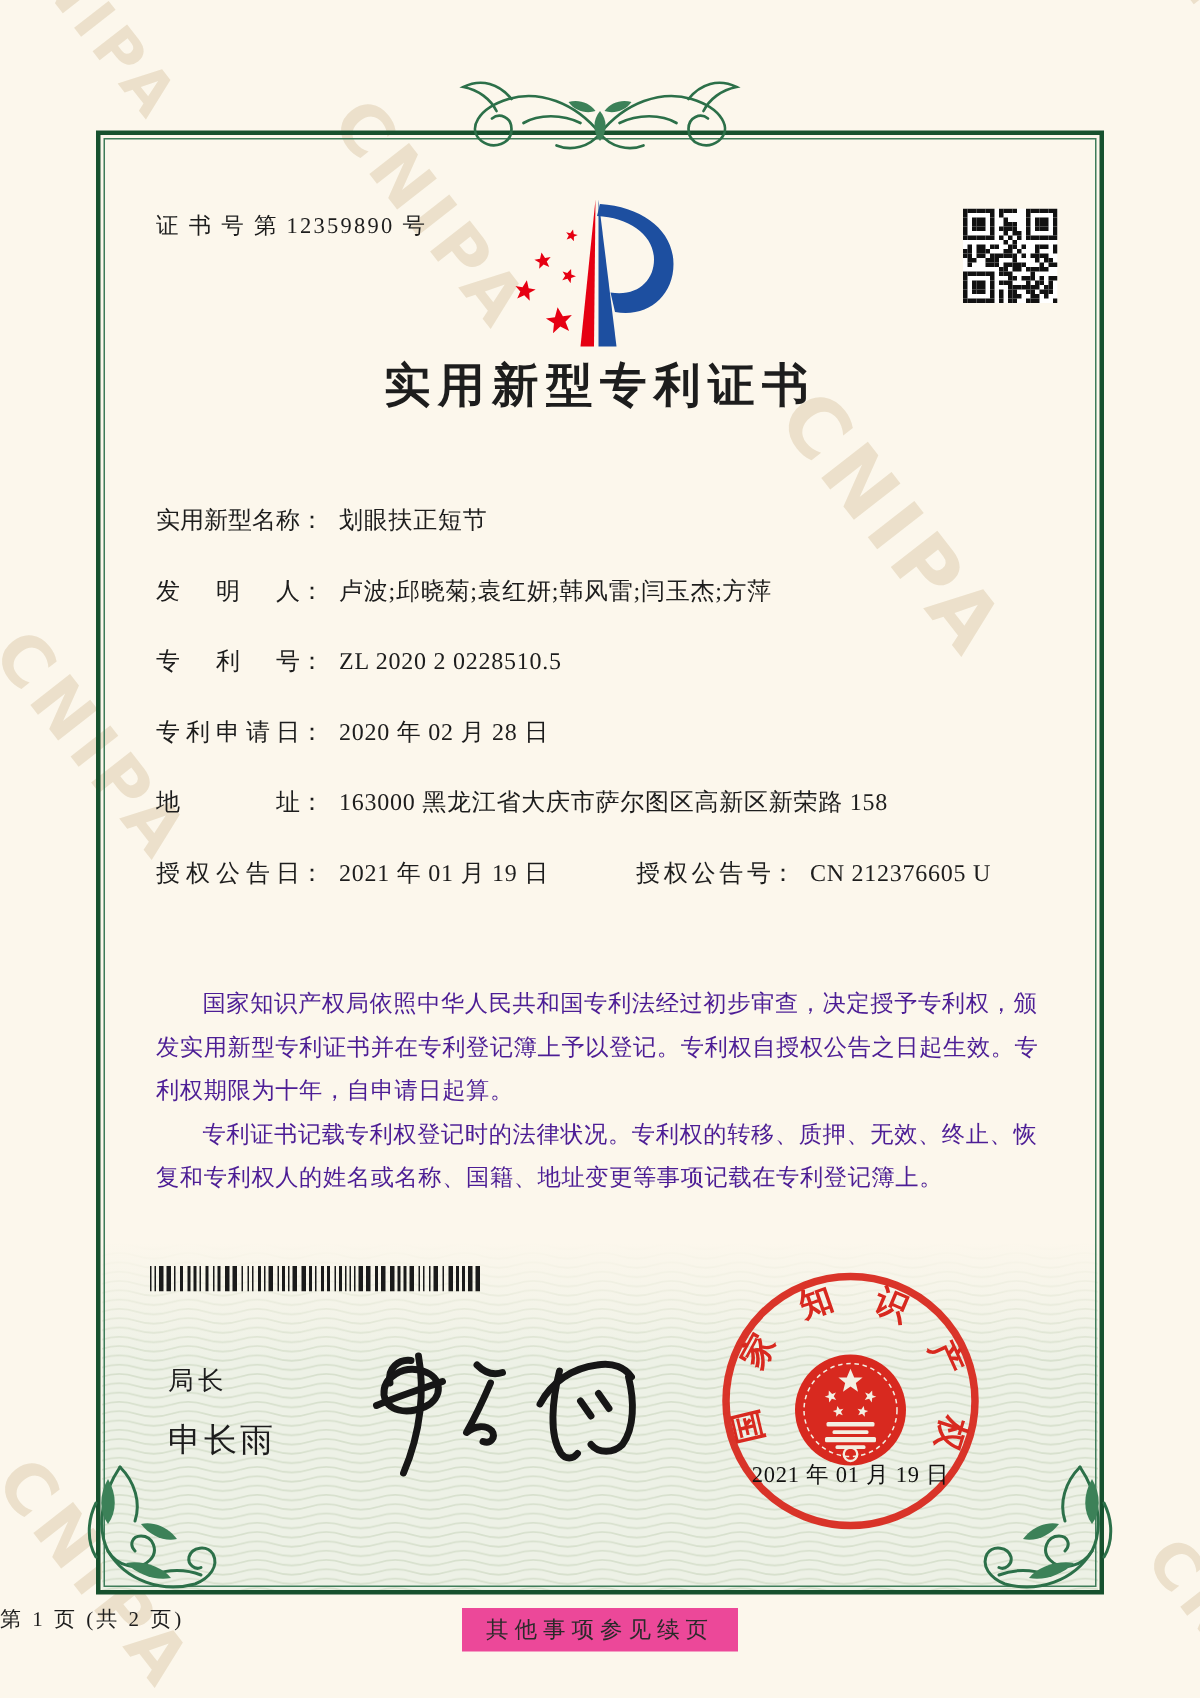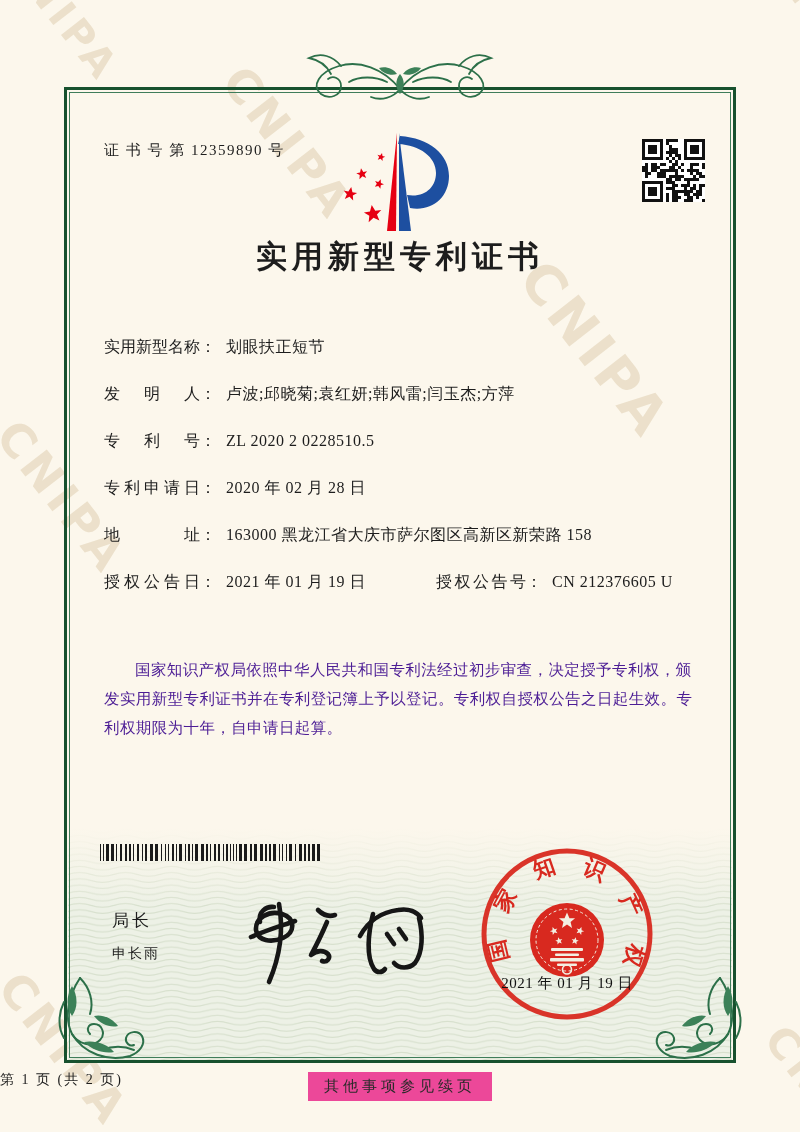--- a/index.html
+++ b/index.html
@@ -33,30 +33,30 @@
     font-size:31px; font-weight:bold; letter-spacing:5px; z-index:3;
   }
   .fields { position:absolute; left:104px; top:337px; width:600px; z-index:3; font-size:16px; }
   .frow { position:relative; height:47px; }
   .flabel {
     display:inline-block; width:96px; text-align:justify; text-align-last:justify;
     vertical-align:top;
   }
   .fcolon { display:inline-block; }
   .fvalue { display:inline-block; margin-left:10px; letter-spacing:0.5px; }
-  .fcell2 { position:absolute; left:320px; top:0;margin-left:12px; }
+  .fcell2 { position:absolute; left:320px; top:0; }
   .fcell2 .flabel { width:90px; }
   .body-text {
     position:absolute; left:104px; top:655px; width:597px; z-index:3;
     font-size:15.5px; line-height:29px; letter-spacing:0.4px; color:#4c1d95;
   }
   .body-text p { margin:0; text-indent:2em; }
   .barcode { position:absolute; left:100px; top:844px; z-index:3; }
   .sig-title { position:absolute; left:112px; top:909px; font-size:17px; letter-spacing:3px; z-index:3; }
-  .sig-name  { position:absolute; left:112px; top:945px; font-size:14px; letter-spacing:2px; z-index:3; }
+  .sig-name  { position:absolute; left:112px; top:945px; font-size:22px; letter-spacing:2px; z-index:3; }
   .sig-script { position:absolute; left:222px; top:870px; z-index:3; }
   .seal { position:absolute; left:478px; top:845px; z-index:4; }
   .seal-date {
     position:absolute; left:492px; top:974px; width:150px; text-align:center;
     font-size:15px; color:#111; letter-spacing:0.5px; z-index:5;
   }
   .page-indicator {
     position:absolute; left:0; top:1071px; width:100%; text-align:left;
     font-size:14px; letter-spacing:2px; z-index:3;
   }
@@ -430,20 +430,21 @@
     <div class="frow">
       <span class="flabel">授权公告日</span><span class="fcolon">：</span><span class="fvalue">2021 年 01 月 19 日</span>
       <span class="fcell2">
         <span class="flabel">授权公告号</span><span class="fcolon">：</span><span class="fvalue">CN 212376605 U</span>
       </span>
     </div>
   </div>
 
   <div class="body-text">
     <p>国家知识产权局依照中华人民共和国专利法经过初步审查，决定授予专利权，颁发实用新型专利证书并在专利登记簿上予以登记。专利权自授权公告之日起生效。专利权期限为十年，自申请日起算。</p>
+    <p>专利证书记载专利权登记时的法律状况。专利权的转移、质押、无效、终止、恢复和专利权人的姓名或名称、国籍、地址变更等事项记载在专利登记簿上。</p>
   </div>
 
   <svg class="barcode" id="barcode" width="224" height="17">
       <rect x="0" y="0" width="1" height="17" fill="#1a1a1a"></rect>
       <rect x="3" y="0" width="1" height="17" fill="#1a1a1a"></rect>
       <rect x="6" y="0" width="3" height="17" fill="#1a1a1a"></rect>
       <rect x="11" y="0" width="3" height="17" fill="#1a1a1a"></rect>
       <rect x="16" y="0" width="1" height="17" fill="#1a1a1a"></rect>
       <rect x="20" y="0" width="2" height="17" fill="#1a1a1a"></rect>
       <rect x="25" y="0" width="2" height="17" fill="#1a1a1a"></rect>

